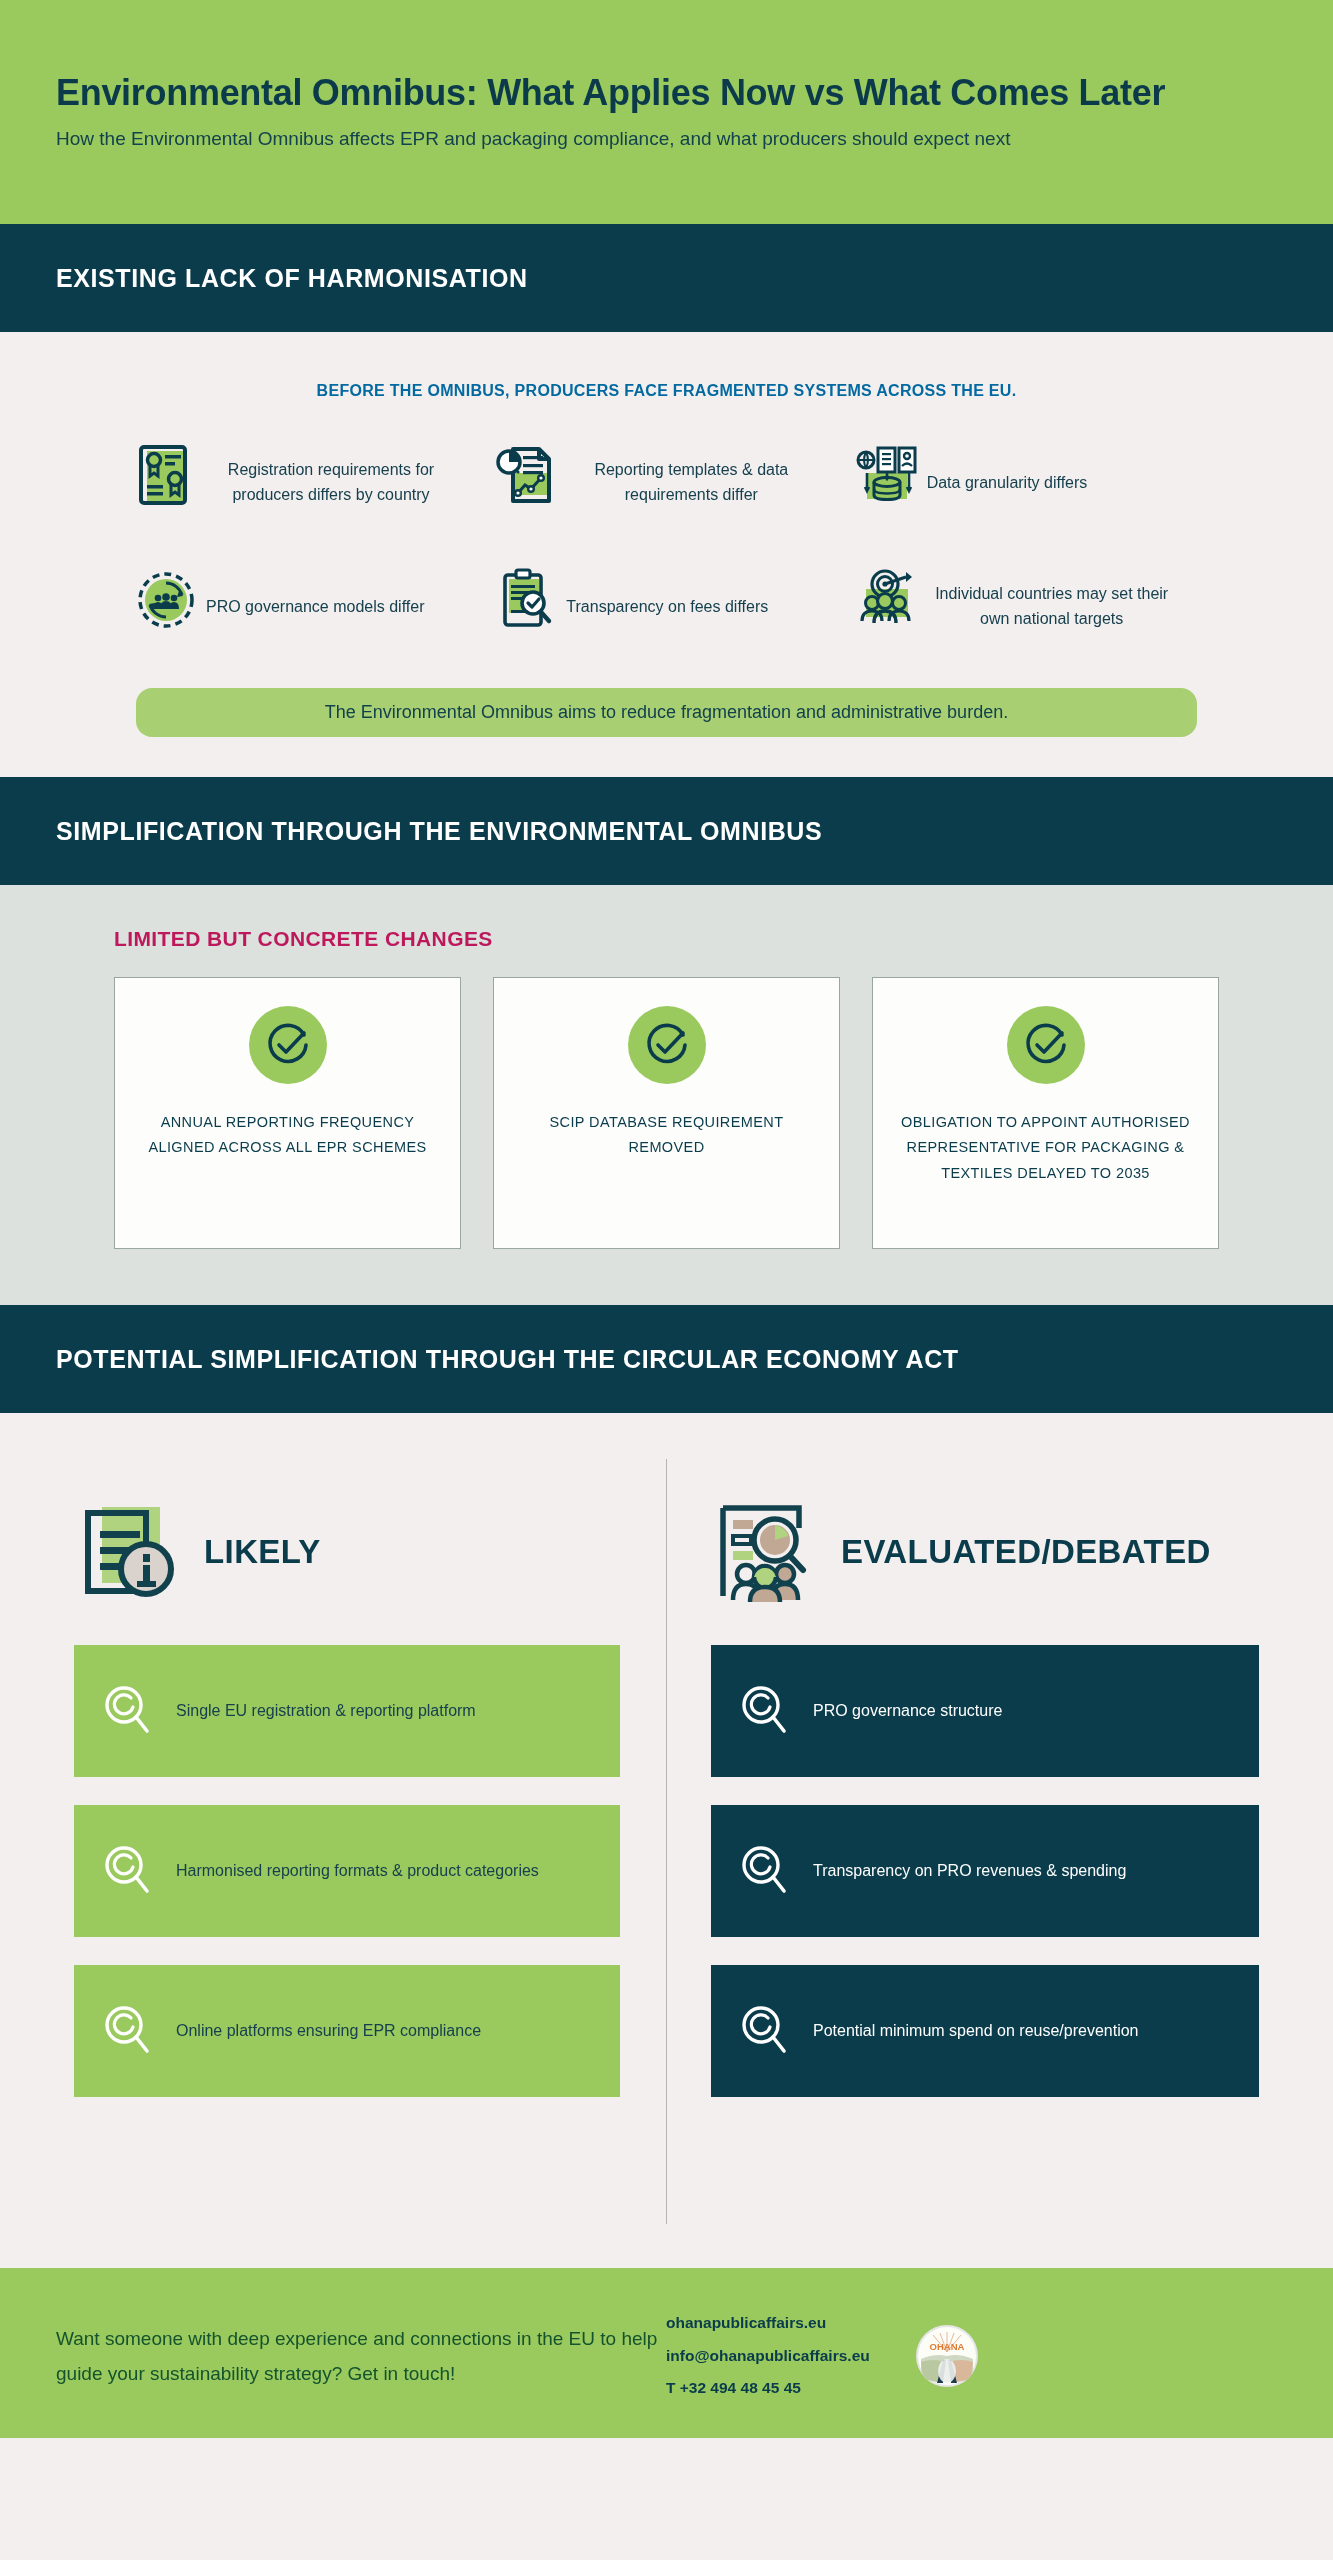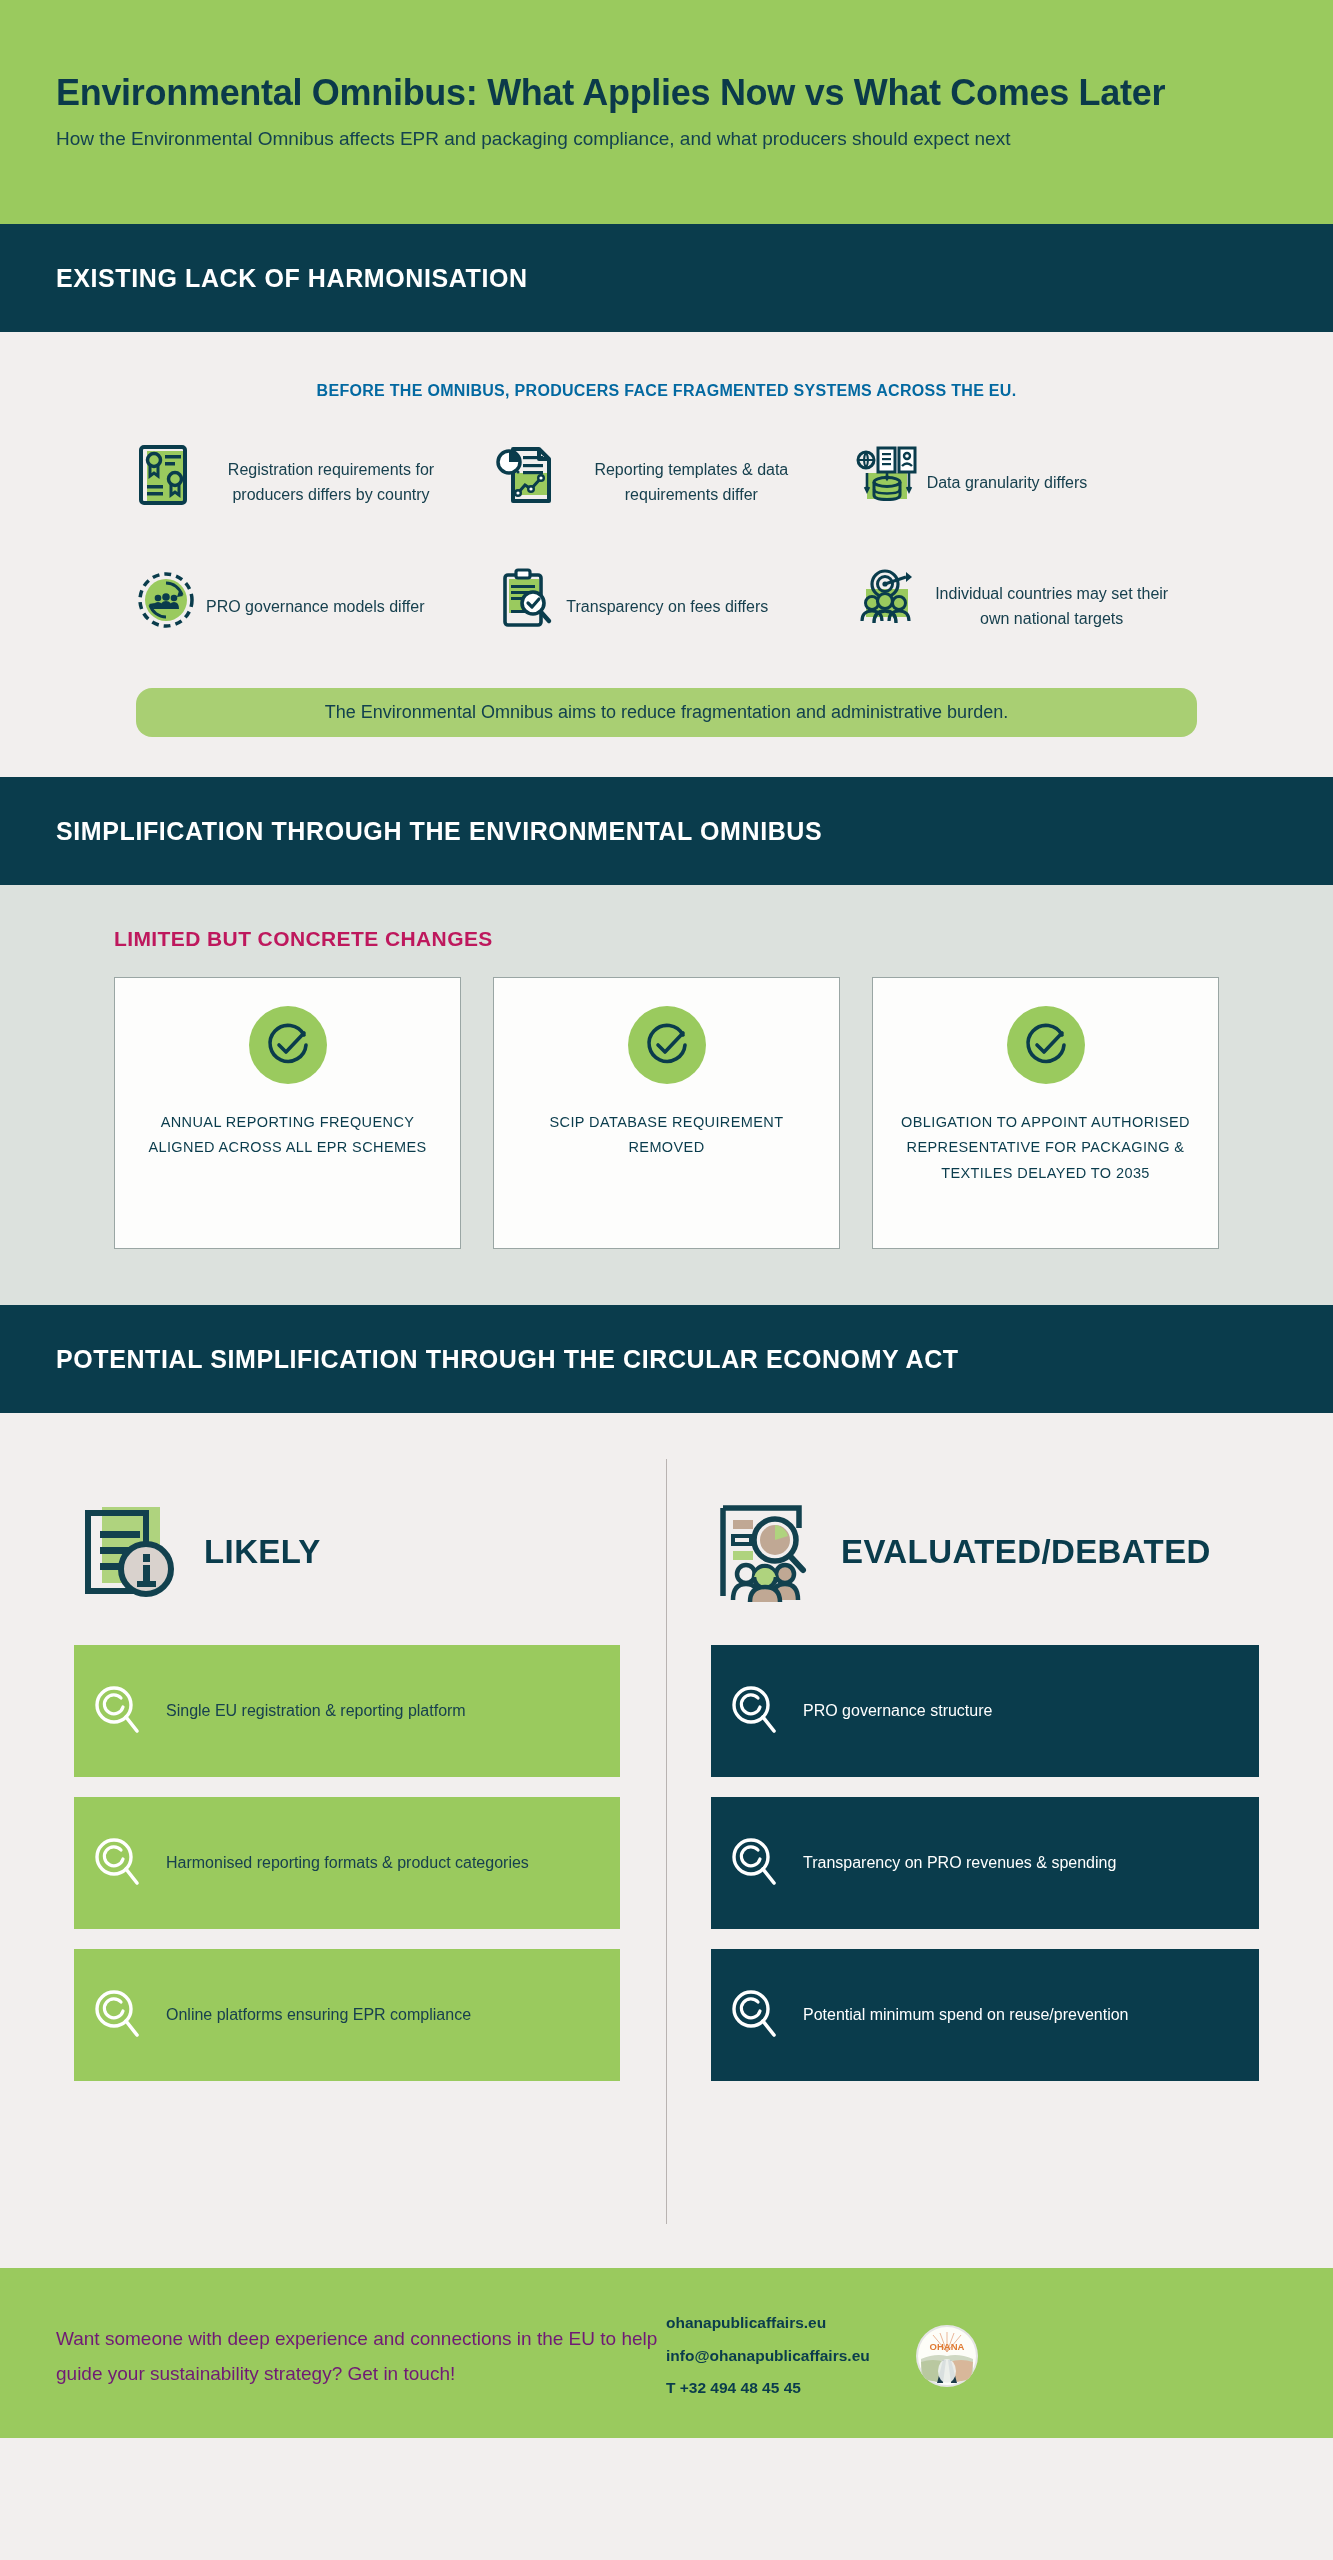--- a/index.html
+++ b/index.html
@@ -187,22 +187,22 @@
   .col-head .htitle {
     color: #0A3C4C;
     font-size: 33px;
     font-weight: 700;
     letter-spacing: 0.4px;
   }
   .pill {
     display: flex;
     align-items: center;
     gap: 20px;
-    padding: 22px 16px;
-    margin-bottom: 20px;
+    padding: 22px 26px;
+    margin-bottom: 28px;
     min-height: 132px;
   }
   .pill.green { background: #9ACA5E; }
   .pill.green .ptext { color: #17404E; }
   .pill.navy  { background: #0A3C4C; }
   .pill.navy .ptext { color: #ffffff; }
   .pill .pglyph { width: 56px; height: 56px; flex: none; }
   .pill .ptext {
     font-size: 16px;
     line-height: 1.7;
@@ -210,21 +210,21 @@
 
   
   .footer {
     background: #9ACA5E;
     padding: 36px 56px 30px 56px;
     display: flex;
     align-items: center;
     min-height: 170px;
   }
   .foot-msg {
-    color: #701a75;
+    color: #14532d;
     font-size: 19px;
     line-height: 1.85;
     flex: 1;
     max-width: 610px;
   }
   .foot-contact {
     color: #0A3C4C;
     font-size: 15.5px;
     font-weight: 700;
     line-height: 2.1;

